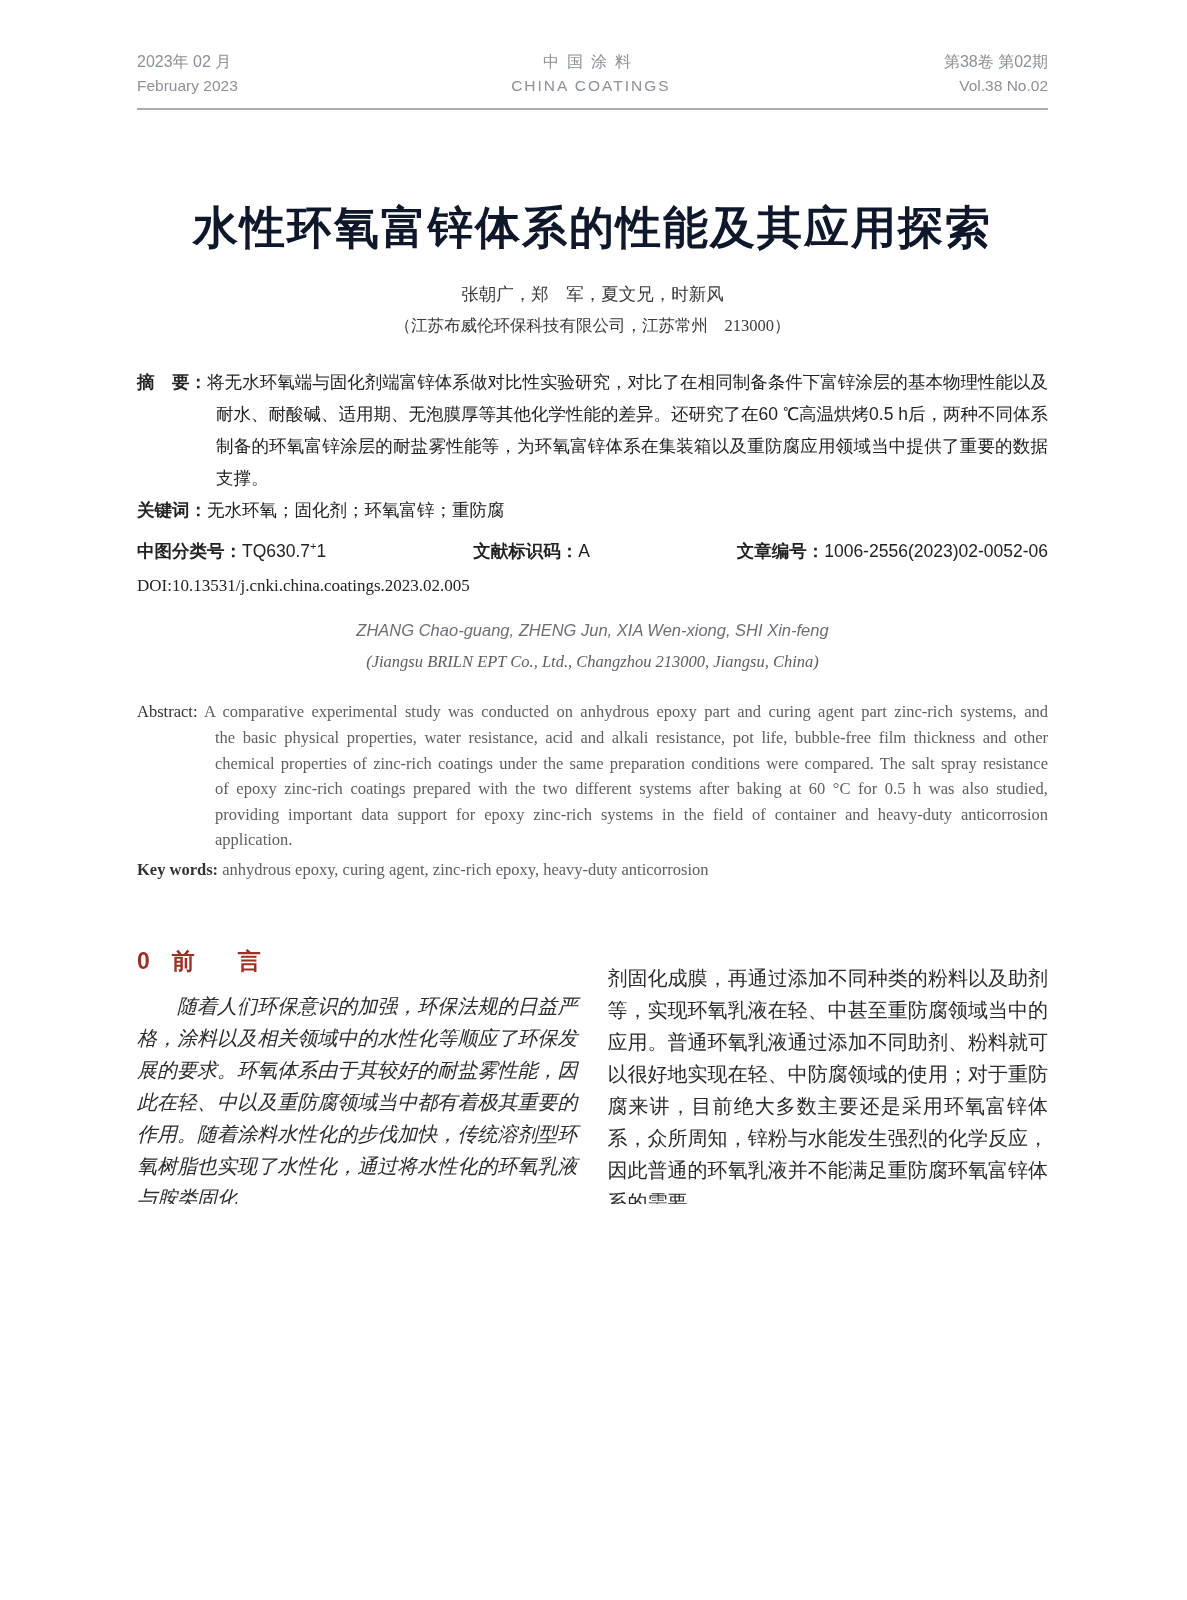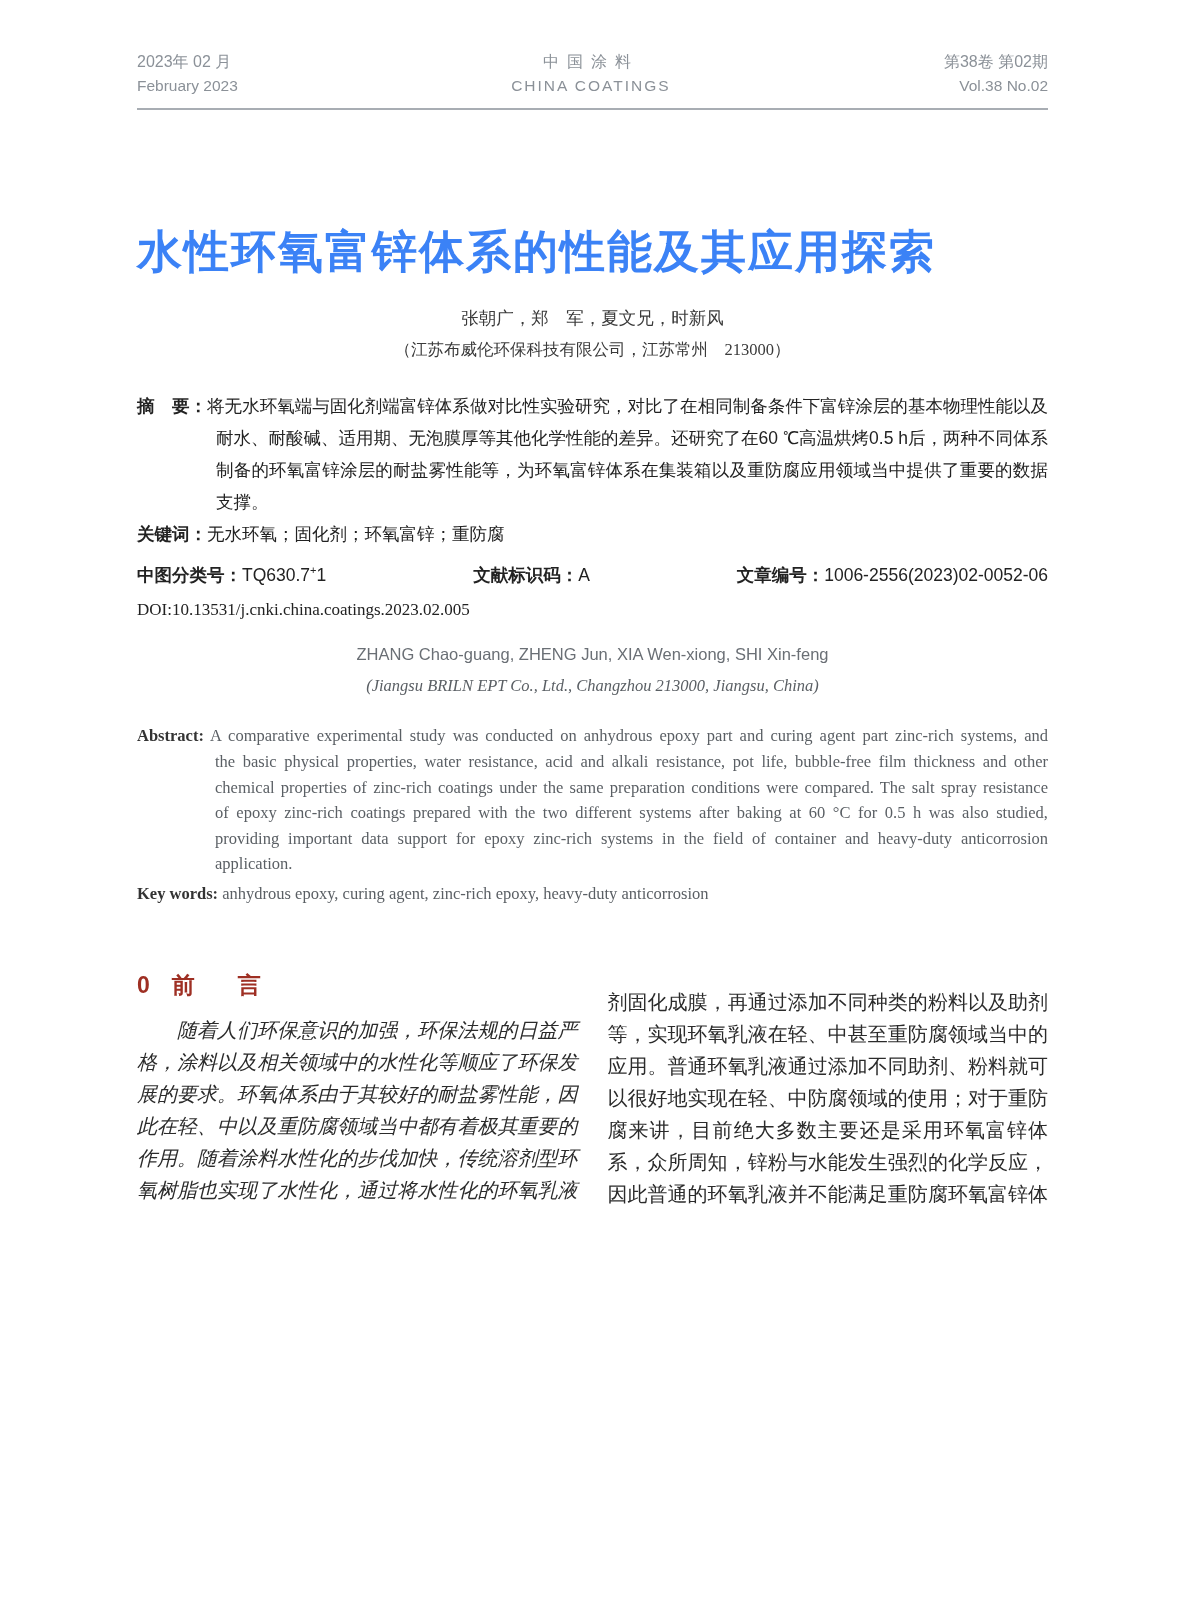--- a/index.html
+++ b/index.html
@@ -18,22 +18,22 @@
   }
   .jheader .cell { line-height:24px; font-size:16px; }
   .jheader .cell .en { font-size:15.5px; }
   .jh-left { text-align:left; }
   .jh-center { text-align:center; letter-spacing:2px; }
   .jh-center .zh { letter-spacing:8px; }
   .jh-right { text-align:right; }
 
   
   .title-zh {
-    margin-top:112px; text-align:left; font-family:"Liberation Sans", sans-serif;
-    font-weight:bold; font-size:45px; color:#3b82f6; letter-spacing:2px;
+    margin-top:88px; text-align:center; font-family:"Liberation Sans", sans-serif;
+    font-weight:bold; font-size:45px; color:#0f172a; letter-spacing:2px;
   }
   .authors-zh { margin-top:24px; text-align:center; font-size:17.5px; color:#3a3a3a; }
   .affil-zh { margin-top:9px; text-align:center; font-size:16.5px; color:#3a3a3a; }
 
   
   .abs-zh {
     margin-top:30px; font-family:"Liberation Sans", sans-serif;
     font-size:17.5px; line-height:1.82; text-align:justify; color:#222;
     padding-left:79px; text-indent:-79px;
   }
@@ -52,29 +52,29 @@
   .clc-row sup { font-size:11px; }
   .doi-line { margin-top:13px; font-size:17px; color:#222; }
 
   
   .title-en {
     margin-top:128px; text-align:center; font-weight:bold;
     font-size:34px; line-height:1.5; color:#9e2f23;
   }
   .authors-en {
     margin-top:25px; text-align:center; font-family:"Liberation Sans", sans-serif;
-    font-size:16.5px; color:#6a6f75;
+    font-size:16.5px; color:#6a6f75;font-style:italic;
   }
   .affil-en { margin-top:12px; text-align:center; font-style:italic; font-size:16.5px; color:#5a5f64; }
 
   .abs-en {
     margin-top:27px; font-size:16.5px; line-height:1.55; text-align:justify;
     color:#5a5f64; padding-left:78px; text-indent:-78px; word-spacing:2px;
   }
-  .abs-en .lbl { font-weight:bold; color:#333; }
+  .abs-en .lbl { font-weight:normal; color:#333; }
   .kw-en { margin-top:7px; font-size:16.5px; color:#5a5f64; }
   .kw-en .lbl { font-weight:bold; color:#333; }
 
   
   .columns { margin-top:66px; display:flex; gap:30px; }
   .col { flex:1 1 0; }
   .sec-heading {
     font-family:"Liberation Sans", sans-serif; font-weight:bold;
     font-size:23px; color:#9e2f23; margin-bottom:13px;
   }

